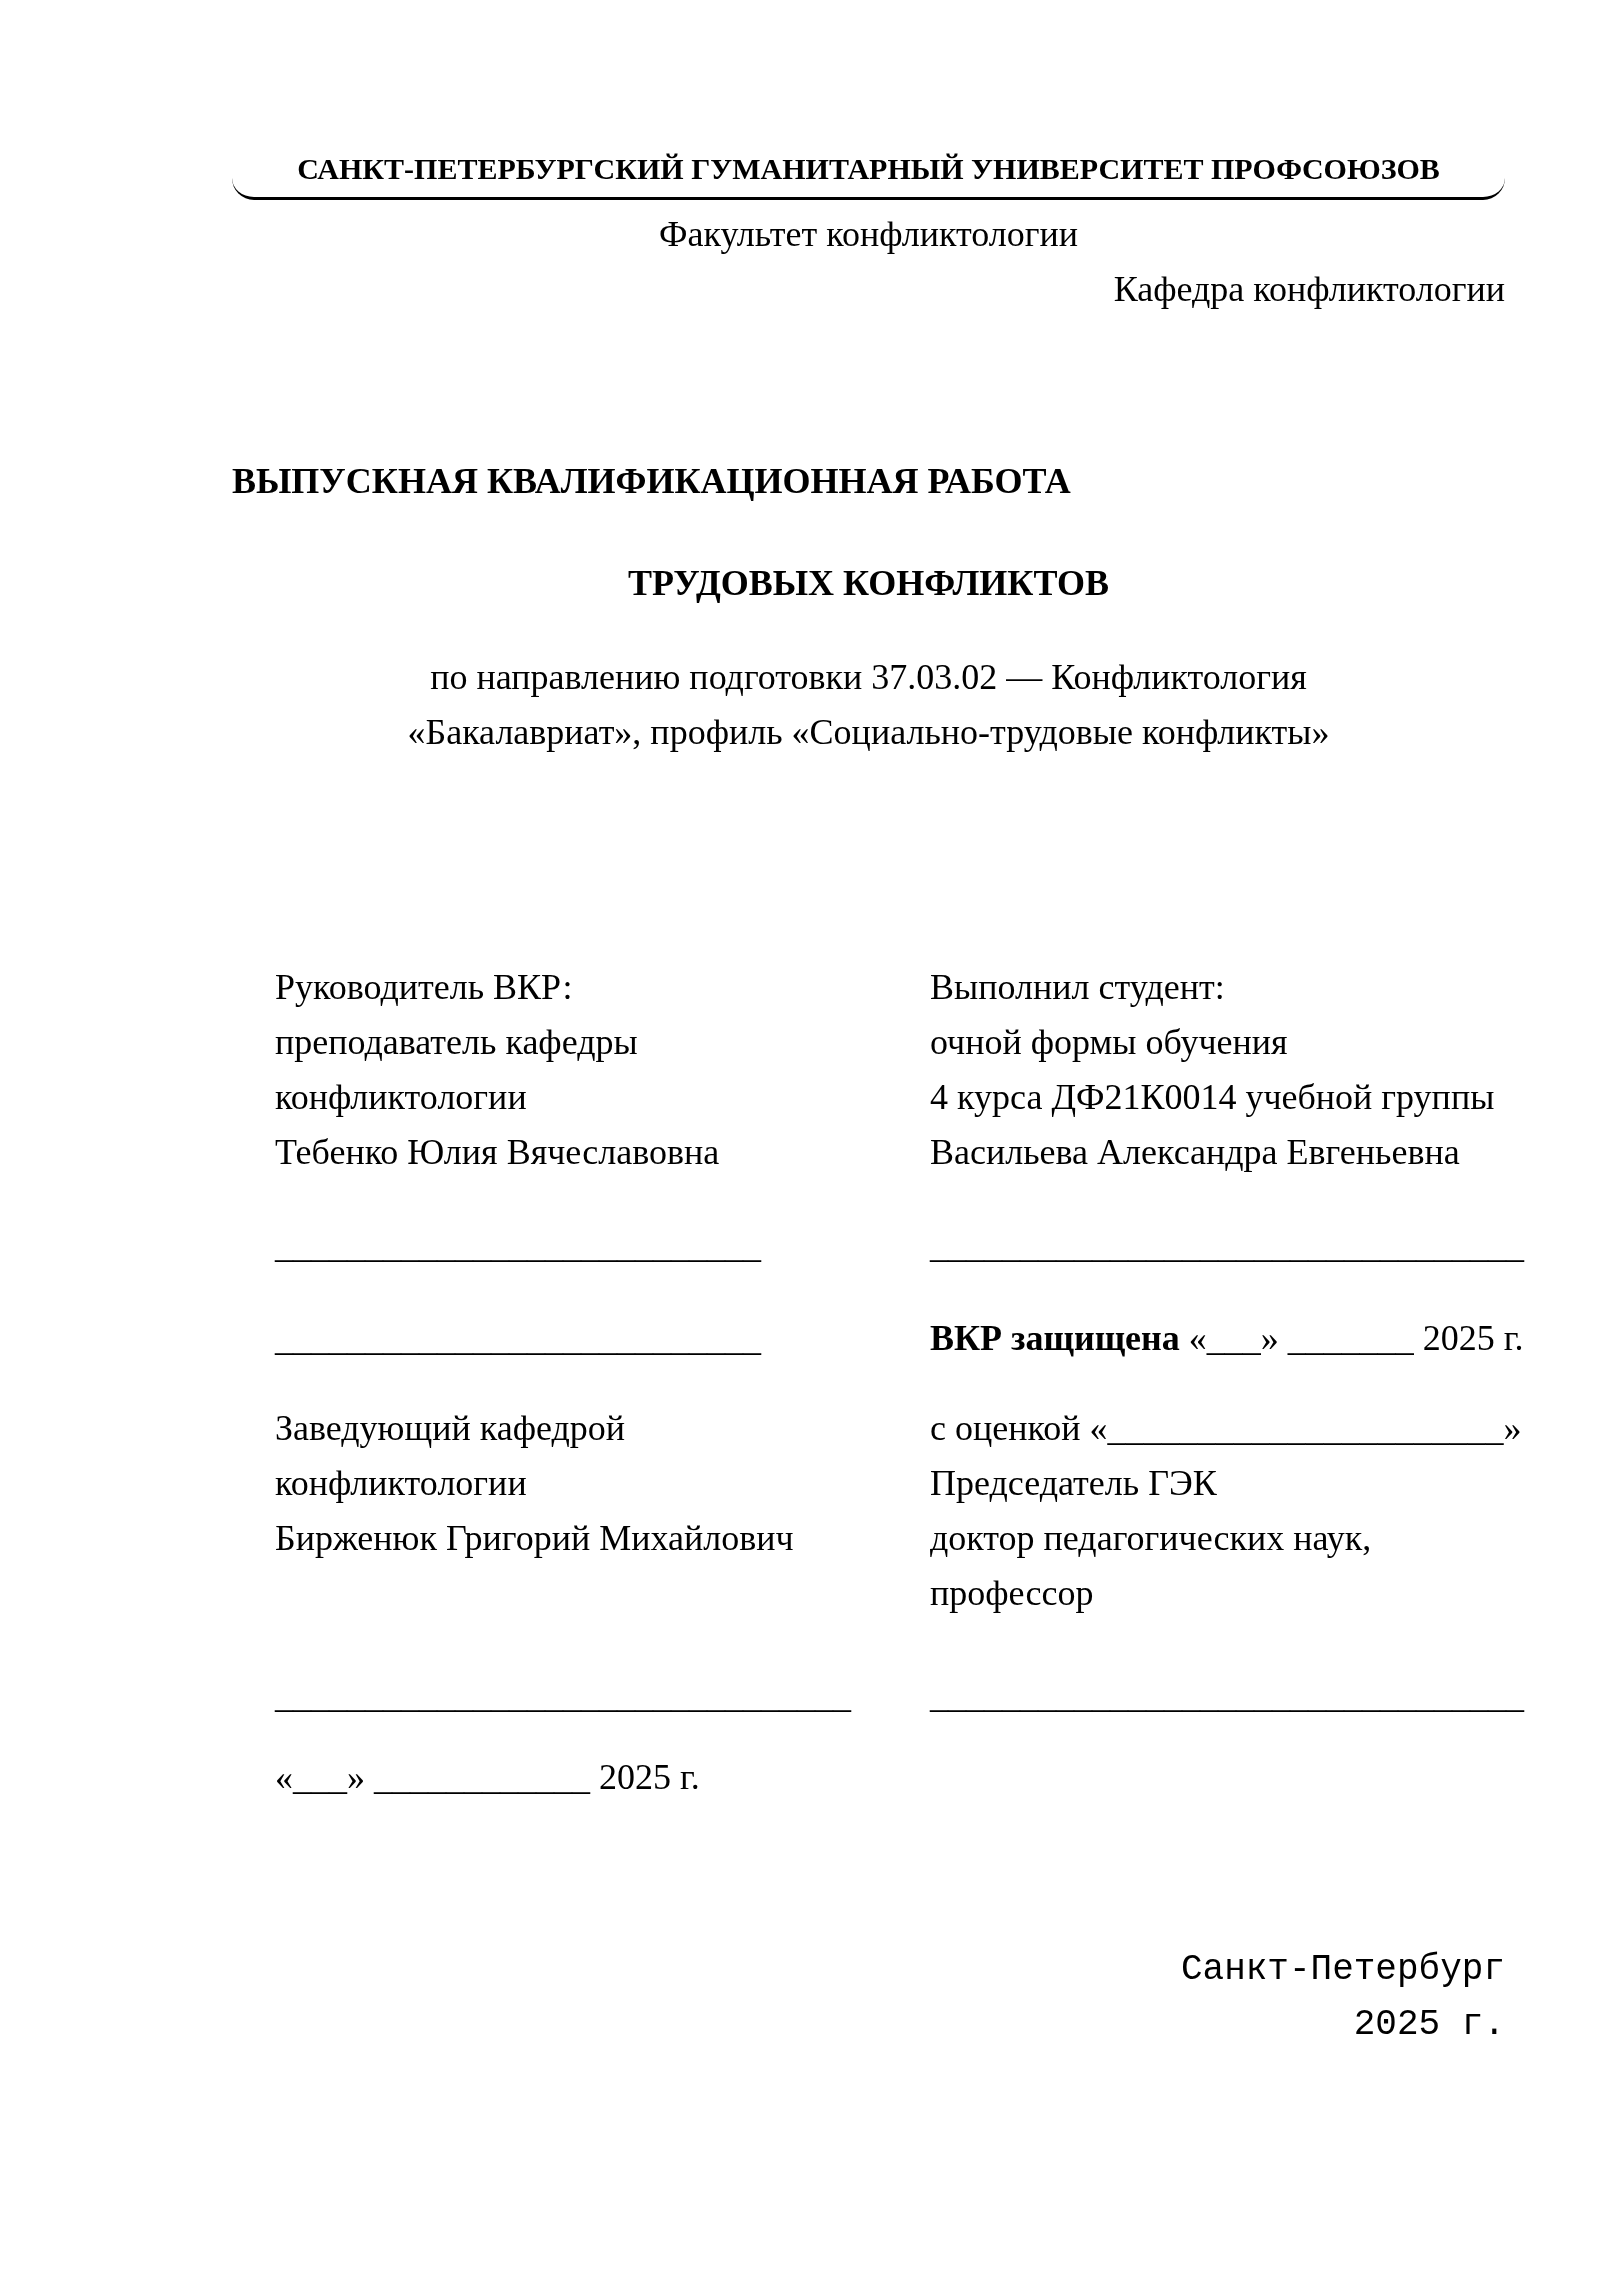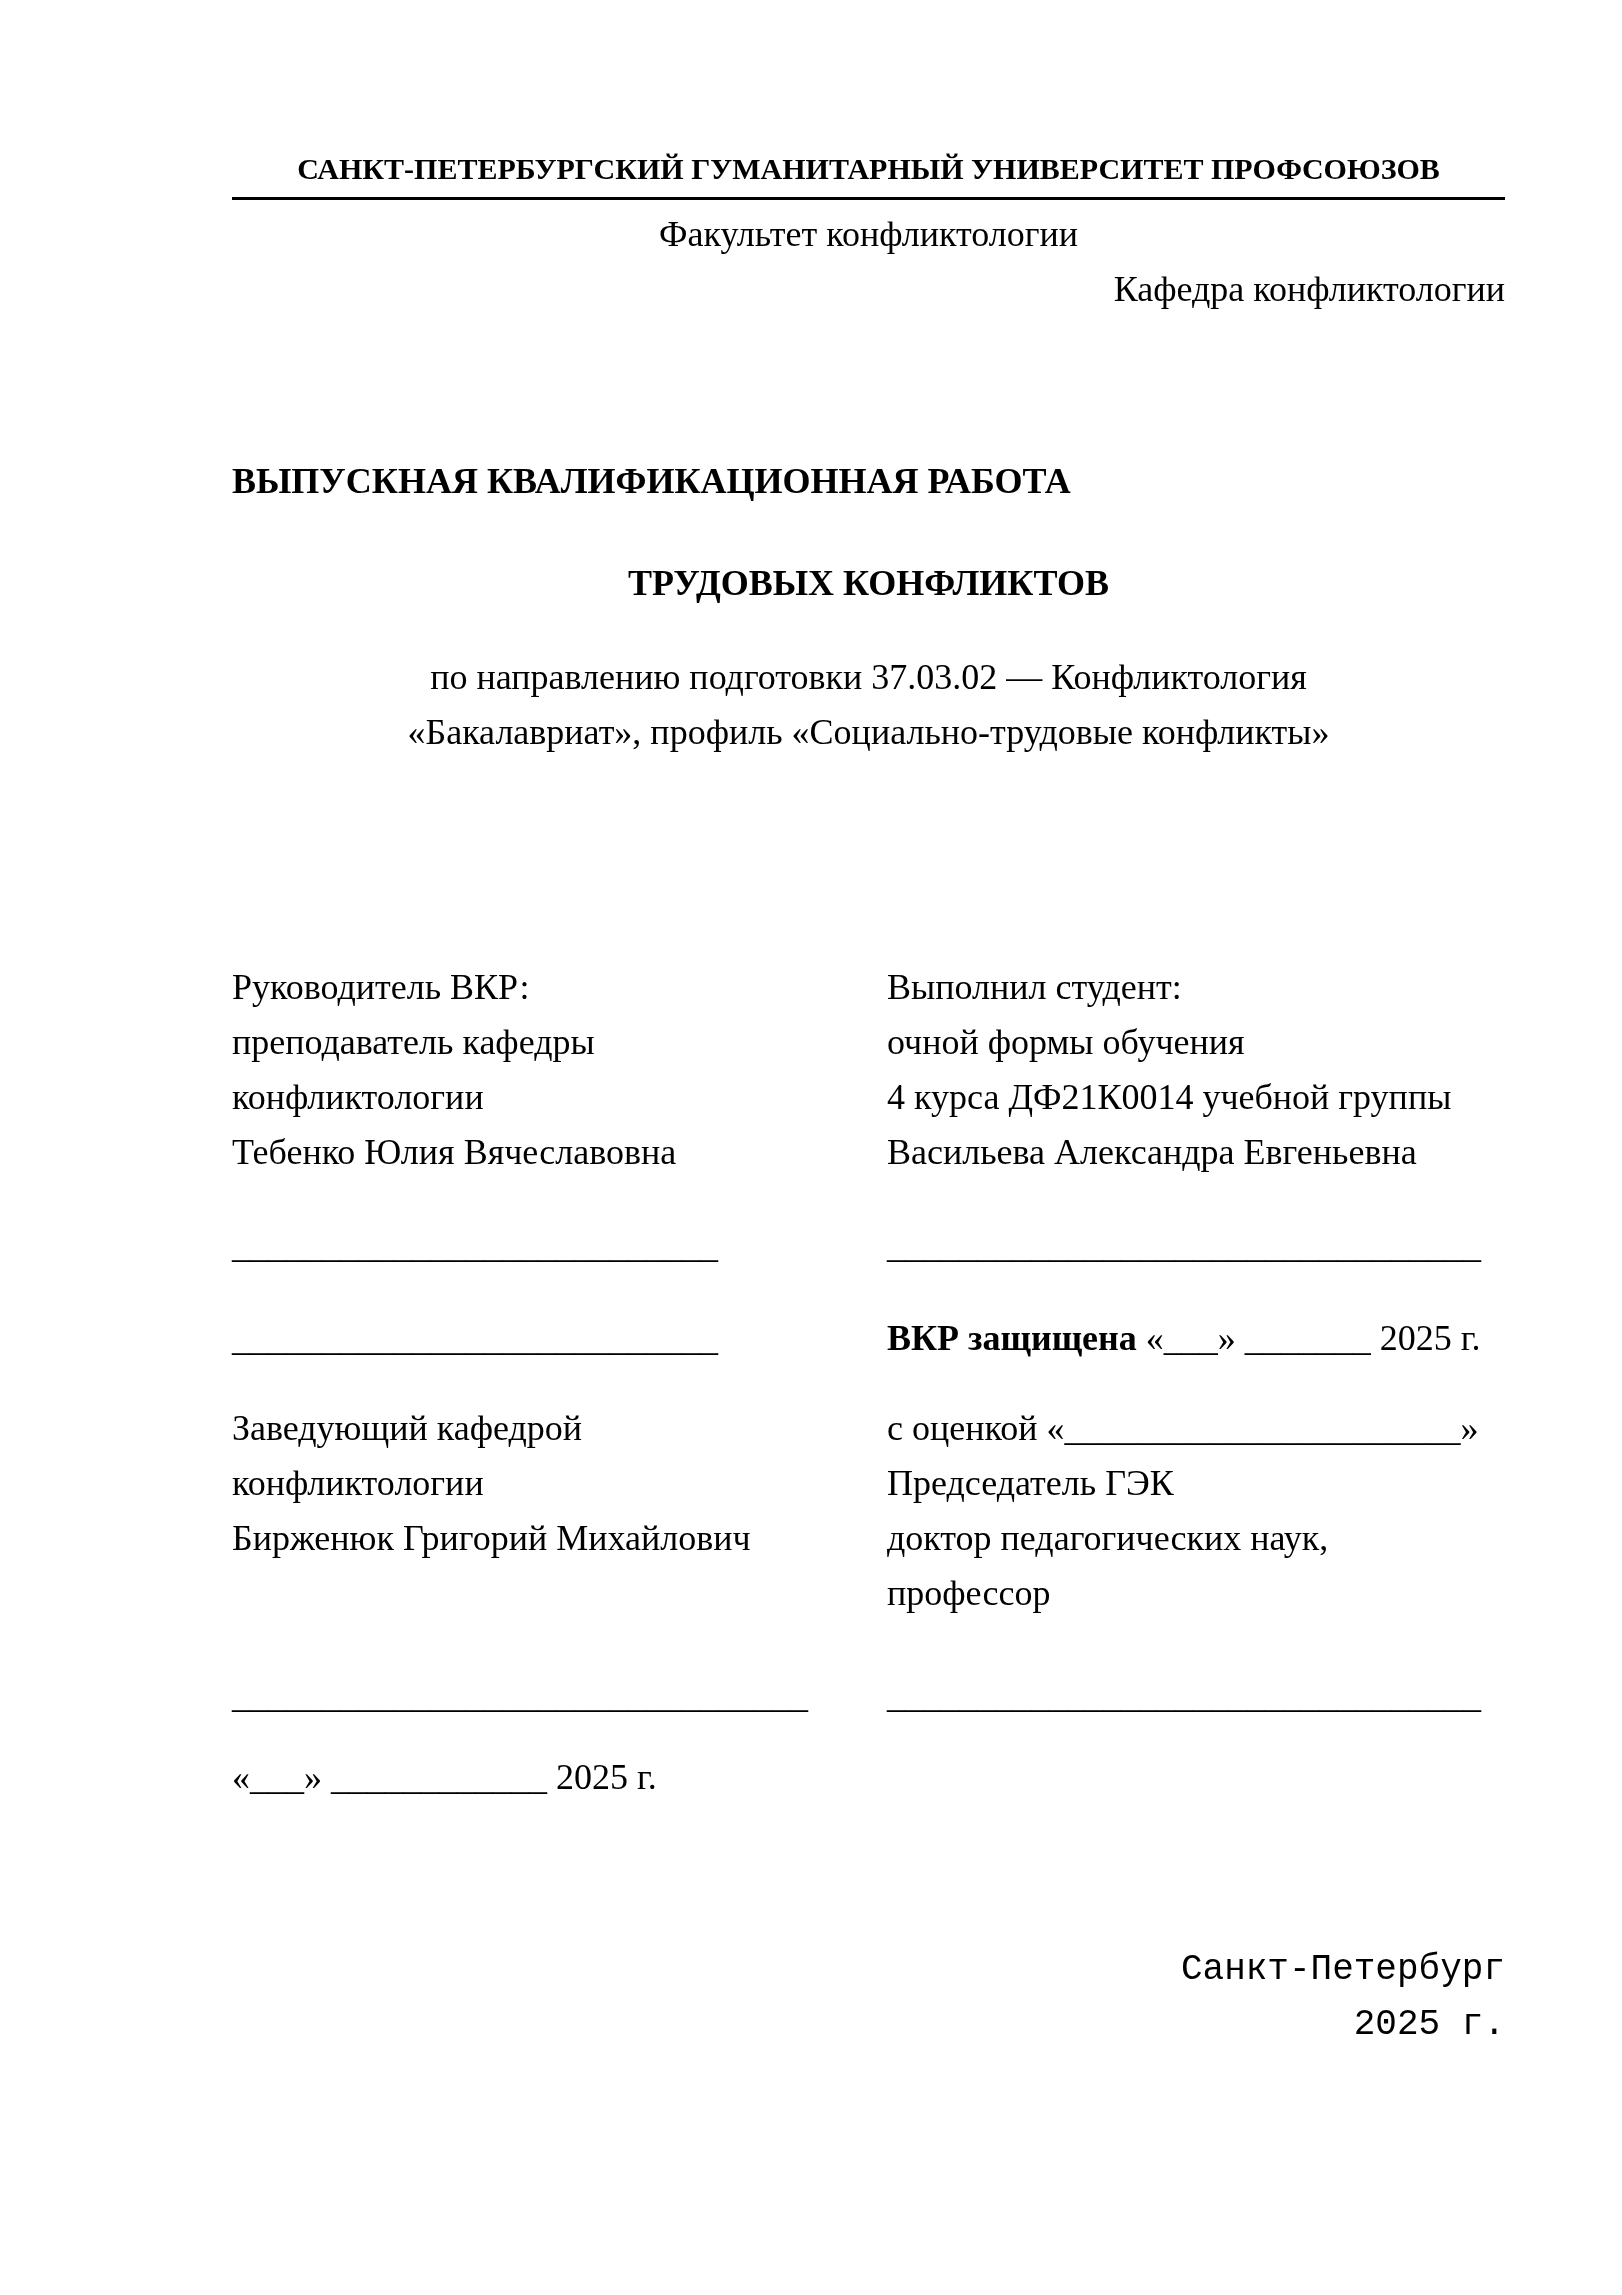--- a/index.html
+++ b/index.html
@@ -1,15 +1,15 @@
 <!DOCTYPE html>
 <html style="font-size:12.6px"><head>
 <meta charset="utf-8">
 <style>
-  * { margin: 0; padding: 0; box-sizing: border-box; }
+  * { margin: 0; padding: 0; box-sizing: border-box; border-radius: 22px; }
   html, body { background: #ffffff; }
   body {
     width: 1623px;
     height: 2295px;
     font-family: "Liberation Serif", serif;
     font-size: 36px;
     line-height: 55px;
     color: #000000;
   }
   .page {
@@ -26,21 +26,21 @@
     text-align: center;
     white-space: nowrap;
     border-bottom: 3.1px solid #000;
     padding-bottom: 9.4px;
   }
   .faculty { text-align: center; margin-top: 6.3px; }
   .department { text-align: right; }
   .work-type { margin-top: 137px; text-align: left; font-weight: bold; }
   .topic { margin-top: 47px; text-align: center; font-weight: bold; }
   .program { margin-top: 39px; text-align: center; }
-  .columns { display: grid; grid-template-columns: 655px 1fr; margin-top: 200px; }
+  .columns { display: grid; grid-template-columns: 655px 1fr; margin-top: 200px; margin-left: 43px; }
   .c1 { grid-column: 1; padding-right: 31px; }
   .c2 { grid-column: 2; }
   .r1 { grid-row: 1; } .r2 { grid-row: 2; } .r3 { grid-row: 3; }
   .r4 { grid-row: 4; } .r5 { grid-row: 5; } .r6 { grid-row: 6; }
   .mt-sig   { margin-top: 38px; }
   .mt-block { margin-top: 35px; }
   .mt-sig2  { margin-top: 47px; }
   .mt-date  { margin-top: 27.5px; }
   .bold { font-weight: bold; }
   .sig-line { white-space: nowrap; letter-spacing: 0; }

